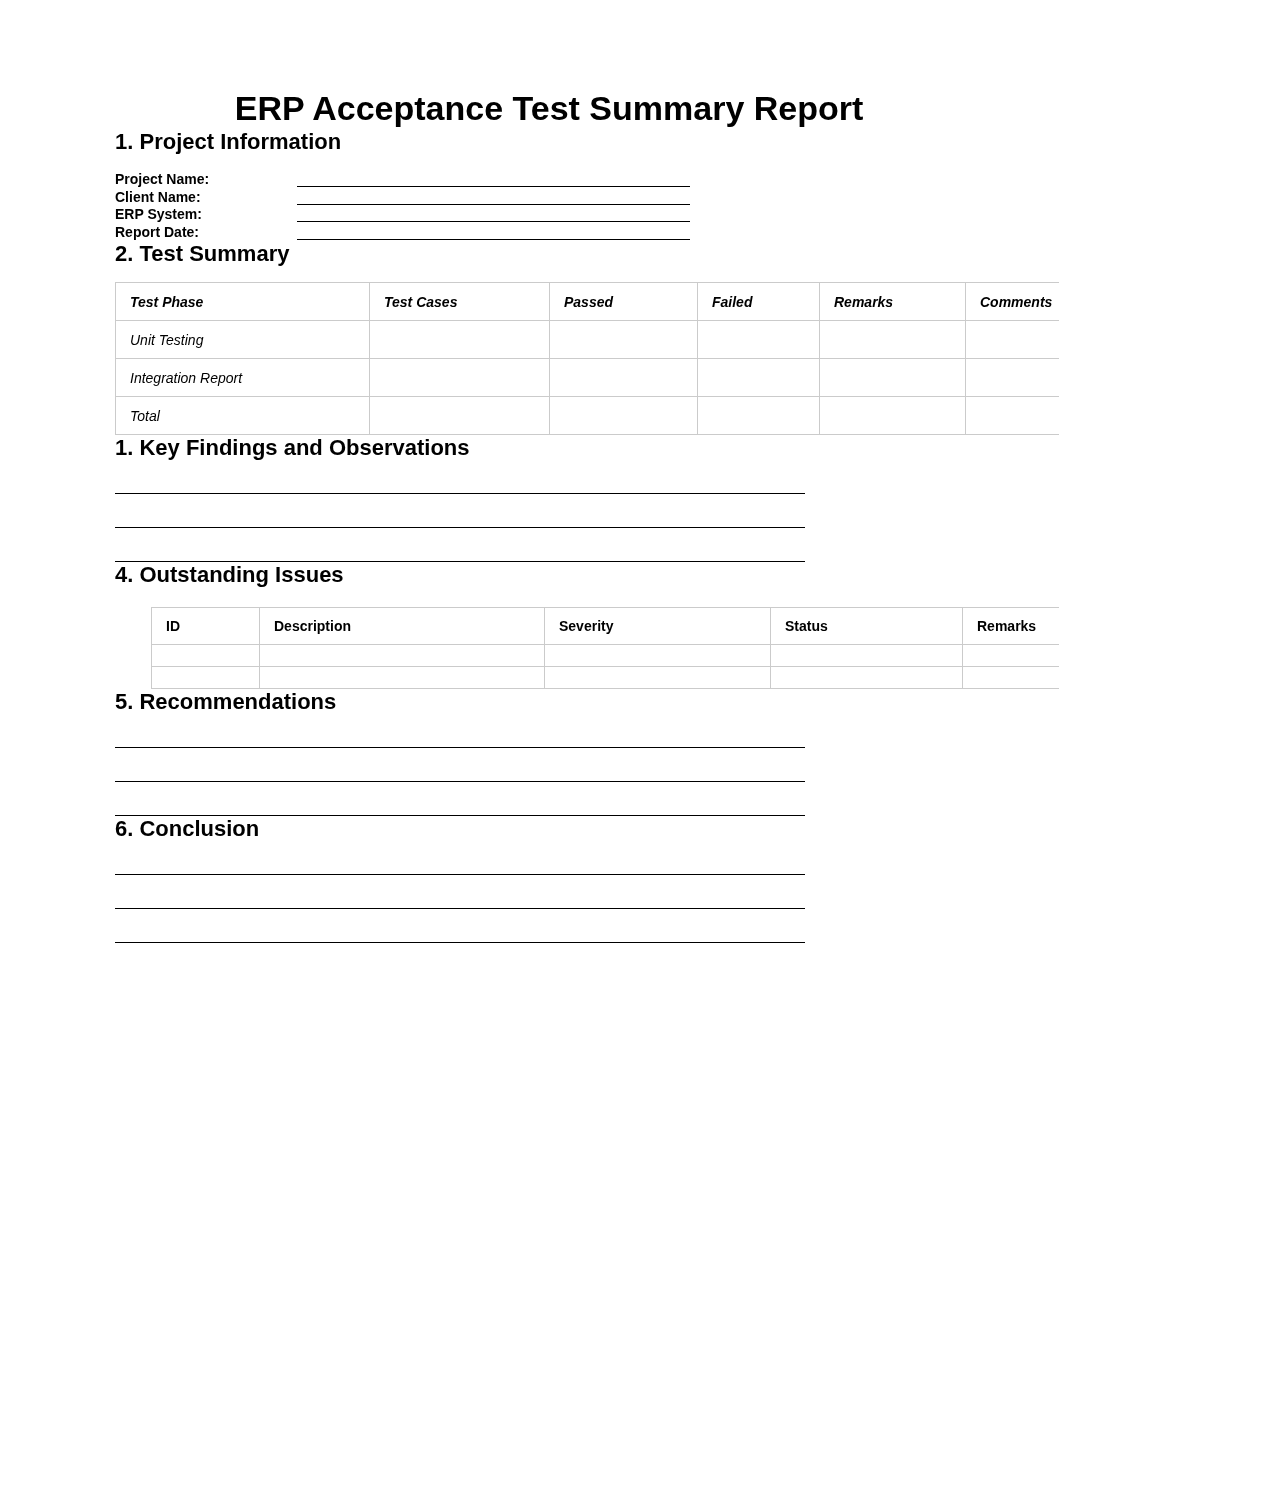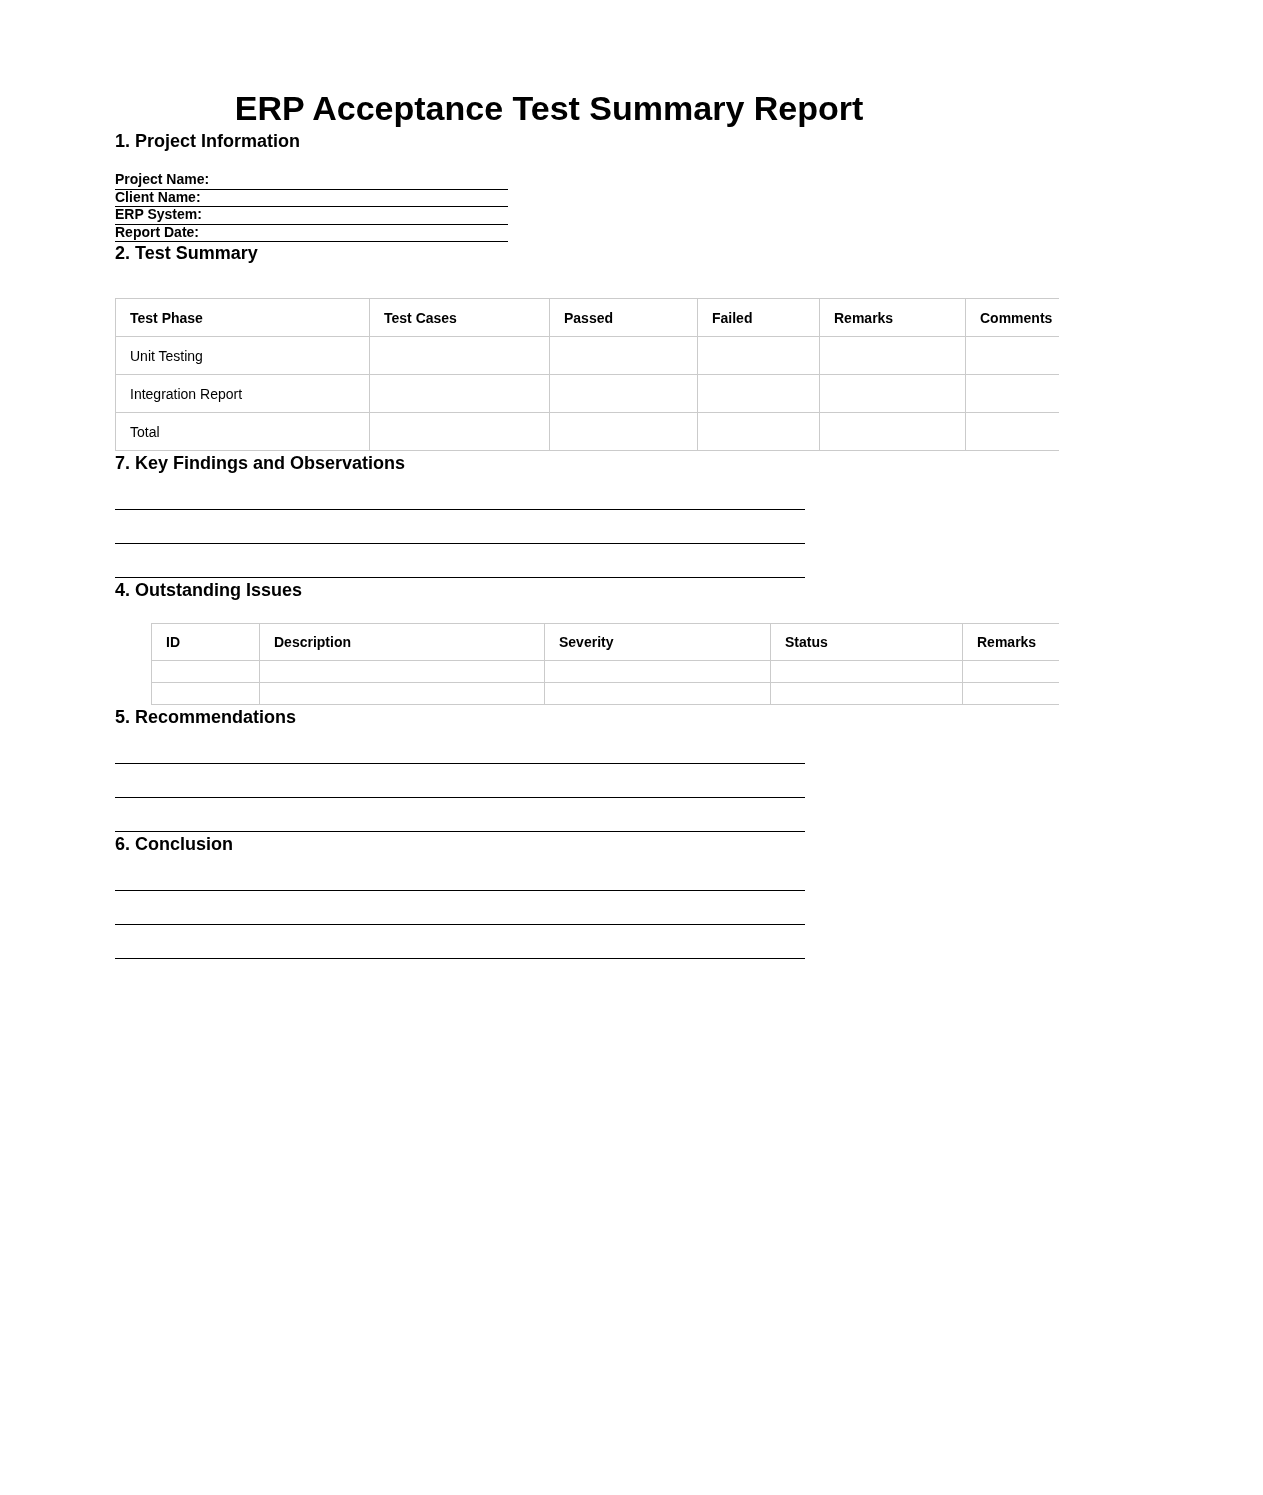--- a/index.html
+++ b/index.html
@@ -18,34 +18,34 @@
     overflow: hidden;
   }
   .doc-title {
     font-size: 34px;
     line-height: 41px;
     font-weight: bold;
     text-align: center;
     margin: 0;
   }
   h2.section-heading {
-    font-size: 18px;
+    font-size: 22px;
     line-height: 25px;
     font-weight: bold;
     margin: 0;
   }
   .mt38 { margin-top: 38px; }
   .mt44 { margin-top: 44px; }
   .mt42 { margin-top: 42px; }
   .mt43 { margin-top: 43px; }
   .mt37 { margin-top: 37px; }
 
   
   .fields { margin-top: 17px; }
-  .field-row { display: flex; height: 17.6px; flex-direction: column; }
+  .field-row { display: flex; height: 17.6px; }
   .field-label {
     width: 182px;
     font-size: 14px;
     line-height: 17.6px;
     font-weight: bold;
   }
   .field-line {
     width: 393px;
     border-bottom: 1px solid #000000;
     height: 16px;
@@ -61,21 +61,21 @@
     border: 1px solid #cbcbcb;
     font-size: 14px;
     text-align: left;
     padding: 0 14px;
     vertical-align: middle;
     overflow: hidden;
     white-space: nowrap;
   }
   th { font-weight: bold; }
   td { font-weight: normal; }
-  .summary-table { margin-top: 32px; }
+  .summary-table { margin-top: 16px; font-style: italic; }
   .summary-table th { height: 38px; }
   .summary-table td { height: 38px; }
   .issues-table { margin-top: 20px; margin-left: 36px; }
   .issues-table th { height: 37px; }
   .issues-table td { height: 22px; }
 
   
   .write-lines { width: 690px; }
   .write-lines .line {
     height: 34px;
@@ -150,21 +150,21 @@
         <td>Total</td>
         <td></td>
         <td></td>
         <td></td>
         <td></td>
         <td></td>
       </tr>
     </tbody>
   </table>
 
-  <h2 class="section-heading mt42">7. Key Findings and Observations</h2>
+  <h2 class="section-heading mt42">1. Key Findings and Observations</h2>
   <div class="write-lines">
     <div class="line"></div>
     <div class="line"></div>
     <div class="line"></div>
   </div>
 
   <h2 class="section-heading mt43">4. Outstanding Issues</h2>
   <table class="issues-table">
     <colgroup>
       <col style="width:108px">

